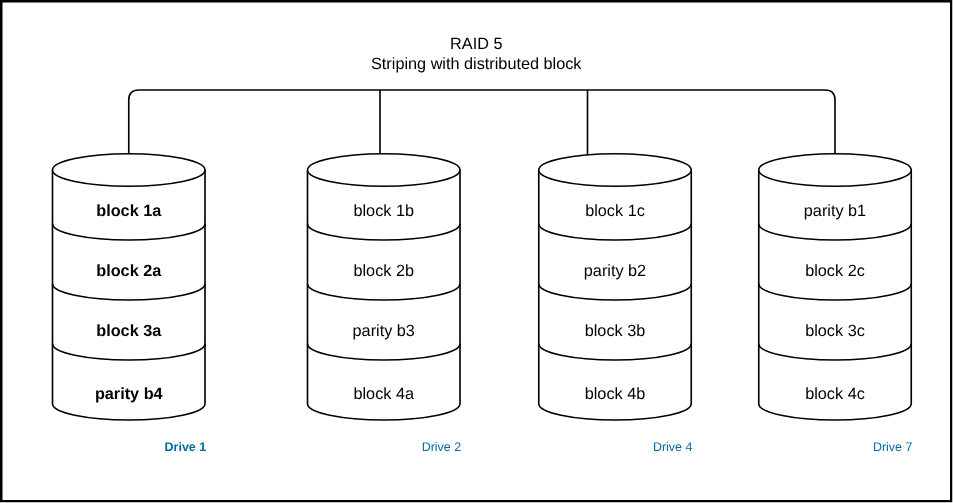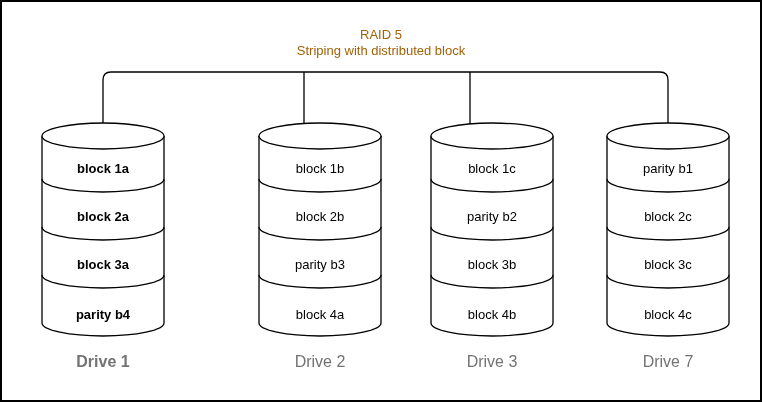--- a/index.html
+++ b/index.html
@@ -18,21 +18,21 @@
     overflow: hidden;
   }
   .title-block {
     position: absolute;
     top: 25px;
     left: 0;
     width: 100%;
     text-align: center;
     font-size: 13px;
     line-height: 16px;
-    color: #a16207;
+    color: #000000;
   }
   .connector-svg {
     position: absolute;
     top: 0;
     left: 0;
     width: 762px;
     height: 402px;
     pointer-events: none;
   }
   .drive {
@@ -50,26 +50,26 @@
   .drive svg.cyl text {
     font-family: "Liberation Sans", sans-serif;
     font-size: 13px;
     fill: #000000;
   }
   .drive-label {
     position: absolute;
     top: 231px;
     left: 0;
     width: 124px;
-    text-align: center;
-    font-size: 16px;
-    color: #737373;
+    text-align: right;
+    font-size: 10px;
+    color: #0369a1;
   }
   .drive-1 { left: 39px; font-weight: bold; }
-  .drive-2 { left: 256px; }
+  .drive-2 { left: 243px; }
   .drive-3 { left: 428px; }
   .drive-4 { left: 604px; }
 </style>
 </head>
 <body>
 
 <div class="canvas">
 
   <div class="title-block">
     <div>RAID 5</div>
@@ -115,21 +115,21 @@
       <path d="M1 14 V201 A61 13 0 0 0 123 201 V14" fill="#ffffff" stroke-width="1.3" stroke="#000000"></path>
       <path d="M1 57 A61 13 0 0 0 123 57" fill="none" stroke-width="1.3" stroke="#000000"></path>
       <path d="M1 105 A61 13 0 0 0 123 105" fill="none" stroke-width="1.3" stroke="#000000"></path>
       <path d="M1 153 A61 13 0 0 0 123 153" fill="none" stroke-width="1.3" stroke="#000000"></path>
       <ellipse cx="62" cy="14" rx="61" ry="13" fill="#ffffff" stroke-width="1.3" stroke="#000000"></ellipse>
       <text x="62" y="51" text-anchor="middle">block 1c</text>
       <text x="62" y="99" text-anchor="middle">parity b2</text>
       <text x="62" y="147" text-anchor="middle">block 3b</text>
       <text x="62" y="197" text-anchor="middle">block 4b</text>
     </svg>
-    <div class="drive-label">Drive 3</div>
+    <div class="drive-label">Drive 4</div>
   </div>
 
   <div class="drive drive-4">
     <svg class="cyl" viewBox="0 0 124 216">
       <path d="M1 14 V201 A61 13 0 0 0 123 201 V14" fill="#ffffff" stroke-width="1.3" stroke="#000000"></path>
       <path d="M1 57 A61 13 0 0 0 123 57" fill="none" stroke-width="1.3" stroke="#000000"></path>
       <path d="M1 105 A61 13 0 0 0 123 105" fill="none" stroke-width="1.3" stroke="#000000"></path>
       <path d="M1 153 A61 13 0 0 0 123 153" fill="none" stroke-width="1.3" stroke="#000000"></path>
       <ellipse cx="62" cy="14" rx="61" ry="13" fill="#ffffff" stroke-width="1.3" stroke="#000000"></ellipse>
       <text x="62" y="51" text-anchor="middle">parity b1</text>

